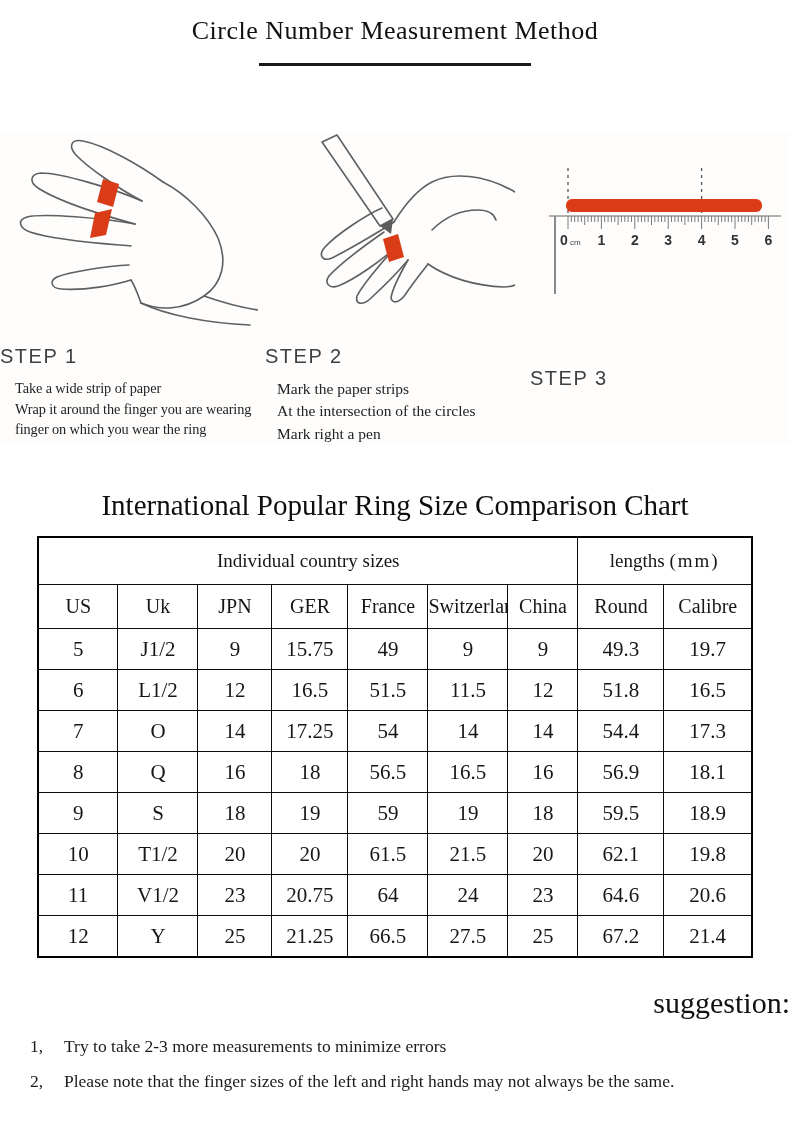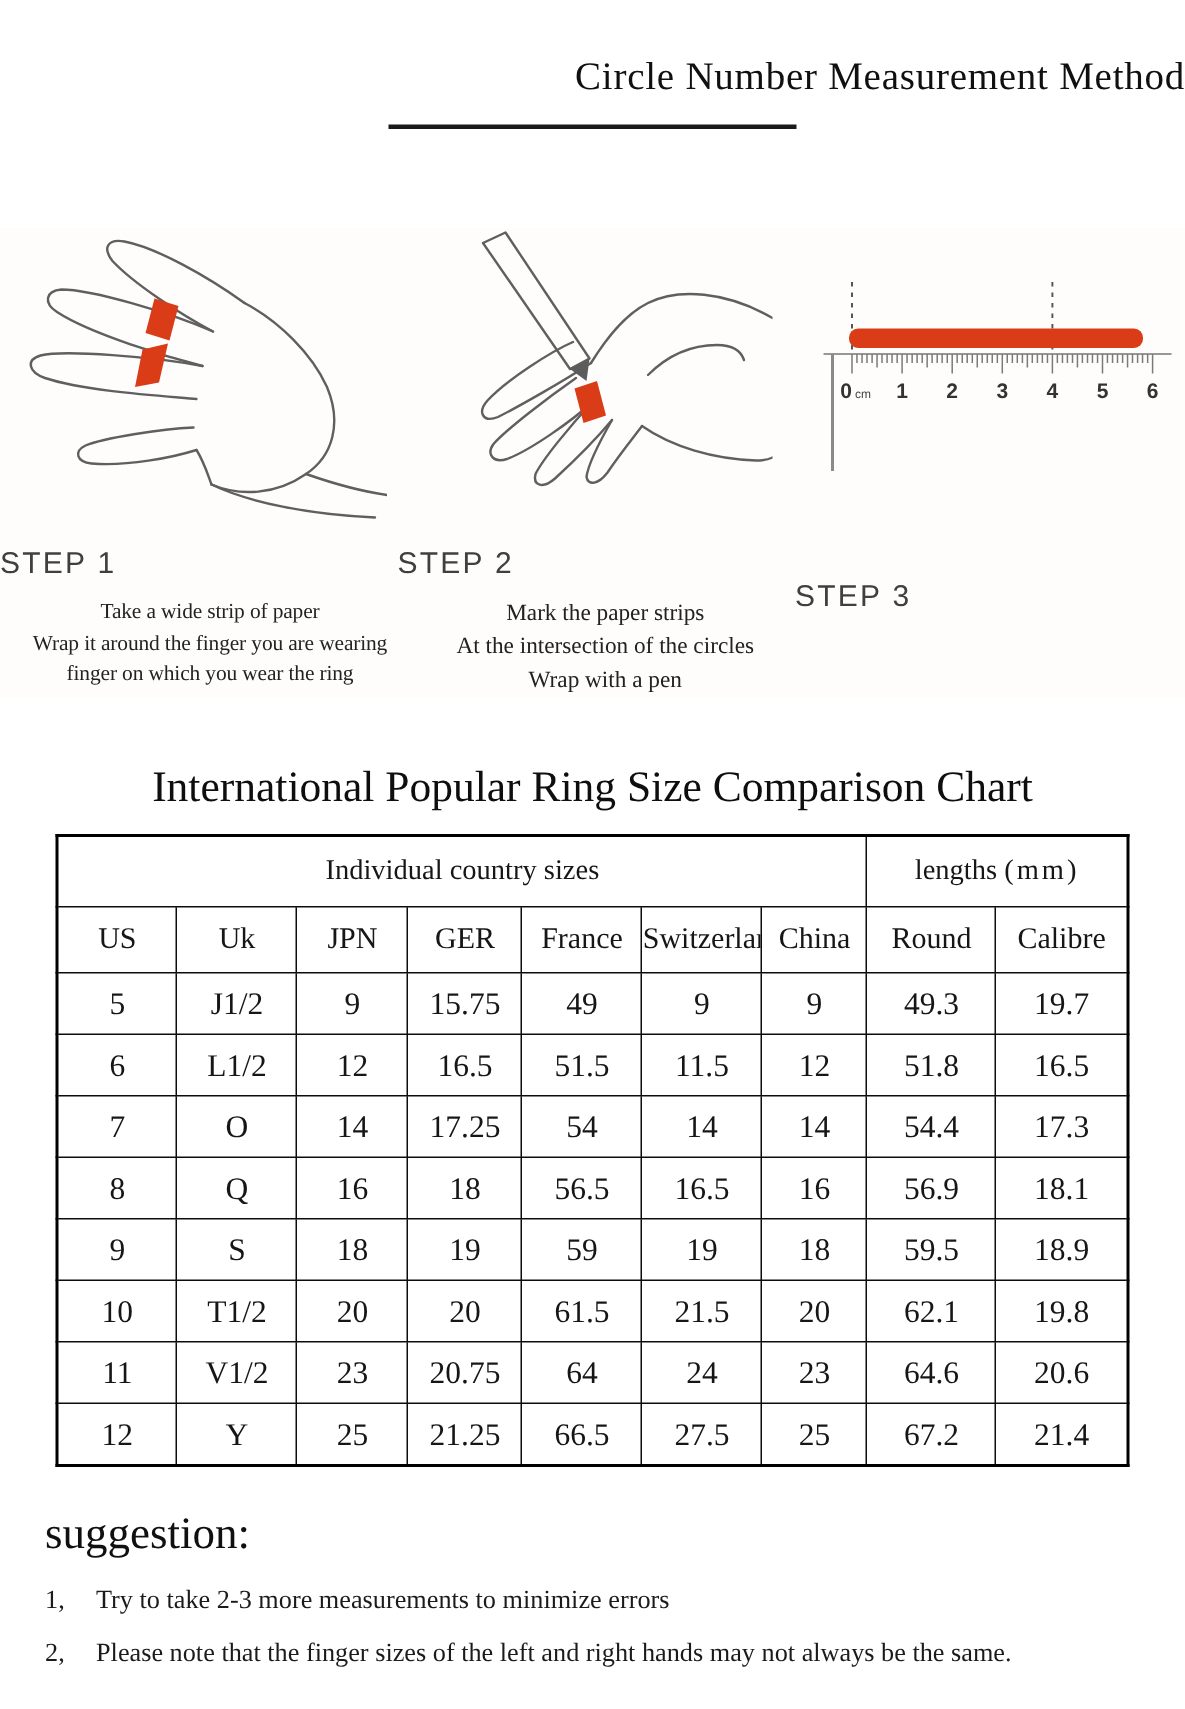--- a/index.html
+++ b/index.html
@@ -1,32 +1,32 @@
 <!DOCTYPE html>
 <html style="--accent: #d93c17; --line: #5f5f5f;"><head>
 <meta charset="utf-8">
 <style>
   html,body{margin:0;padding:0;background:#fff;}
   .page{width:790px;height:1139px;background:#ffffff;position:relative;overflow:hidden;
         font-family:"Liberation Serif",serif;color:#161616;}
 
   
-  header{text-align:right;padding-top:36px;}
+  header{text-align:center;padding-top:16px;}
   .page-title{font-size:26px;font-weight:normal;color:#101010;margin:0;letter-spacing:0.5px;}
   .title-underline{width:272px;height:3px;background:#1a1a1a;margin:17px auto 0;}
 
   
   .steps{display:grid;grid-template-columns:265px 265px 260px;margin-top:66px;background:#fefdfc;}
   .step .art{height:205px;display:flex;align-items:flex-start;justify-content:center;}
   .step .art svg{display:block;}
   .art-step3{padding-top:22px;}
   .step-title{text-align:left;font-family:"Liberation Sans",sans-serif;font-size:20px;
               color:#3f3f3f;letter-spacing:1.5px;margin-top:8px;}
   .step-lines{margin-top:10px;font-size:15.5px;color:#222;line-height:1.45;padding-left:12px;}
-  .step-lines p{margin:0;text-align:center;}
+  .step-lines p{margin:0;}
   .step-1 .step-lines{font-size:14.3px;padding-left:15px;letter-spacing:-0.1px;}
   .step-3 .step-lines{padding-left:10px;}
 
   .sketch path{stroke:var(--line,#5f5f5f);fill:none;stroke-width:1.6;stroke-linecap:round;stroke-linejoin:round;}
   .accent-fill polygon,.accent-fill rect{fill:var(--accent,#d93c17);}
   .pen-tip{fill:#5c5c5c;stroke:none;}
   .rline{stroke:#979797;stroke-width:1.4;}
   .rcorner{stroke:#8a8a8a;stroke-width:2;}
   .ticks{stroke:#7a7a7a;stroke-width:1;fill:none;}
   .dash{stroke:#555;stroke-width:1.3;stroke-dasharray:3,4;}
@@ -41,21 +41,21 @@
   th,td{border:1.5px solid #0c0c0c;text-align:center;font-weight:normal;color:#161616;
         padding:0;overflow:hidden;white-space:nowrap;}
   tr.group-header th{height:46px;font-size:19px;}
   tr.col-header th{height:43px;font-size:20px;}
   tbody td{height:40px;font-size:21px;}
   th.small{font-size:12.5px;}
   .unit{letter-spacing:2px;font-size:19px;}
 
   
   .suggestion{margin:28px 0 0 30px;}
-  .suggestion-heading{font-size:30px;font-weight:normal;margin:0;color:#101010;}
+  .suggestion-heading{font-size:30px;font-weight:normal;margin:0;color:#101010;text-align:right;}
   .suggestion-list{list-style:none;margin:16px 0 0 0;padding:0;font-size:17.5px;color:#1b1b1b;}
   .suggestion-list li{margin-top:14px;display:flex;}
   .suggestion-list .marker{width:34px;flex:none;}
 </style>
 </head>
 <body>
 
 <div class="page">
 
   <header>
@@ -108,21 +108,21 @@
           <path class="pen-tip" d="M100,94 L113,87 L111,102 Z"></path>
           <g class="accent-fill">
             <polygon points="103,107 118,102 124,125 109,130"></polygon>
           </g>
         </svg>
       </div>
       <div class="step-title">STEP 2</div>
       <div class="step-lines">
         <p>Mark the paper strips</p>
         <p>At the intersection of the circles</p>
-        <p>Wrap with a pen</p>
+        <p>Mark right a pen</p>
       </div>
     </div>
 
     <div class="step step-3">
       <div class="art art-step3">
         <svg id="ruler-svg" width="250" height="150" viewBox="0 0 250 150">
           <line class="dash" x1="33" y1="14" x2="33" y2="62"></line>
           <line class="dash" x1="166.6" y1="14" x2="166.6" y2="62"></line>
           <g class="accent-fill">
             <rect x="31" y="45" width="196" height="13" rx="6"></rect>

